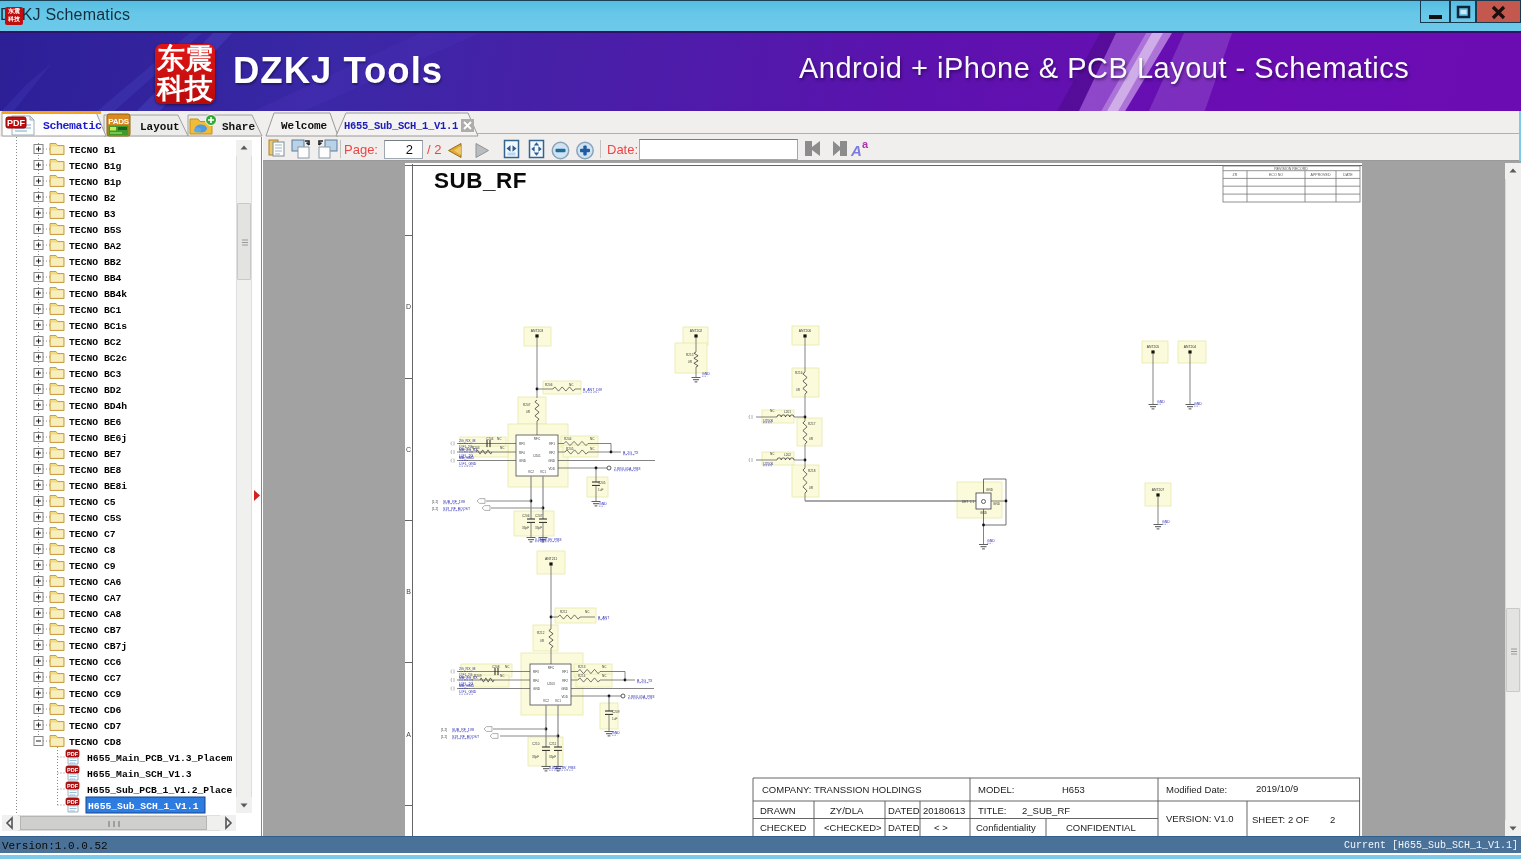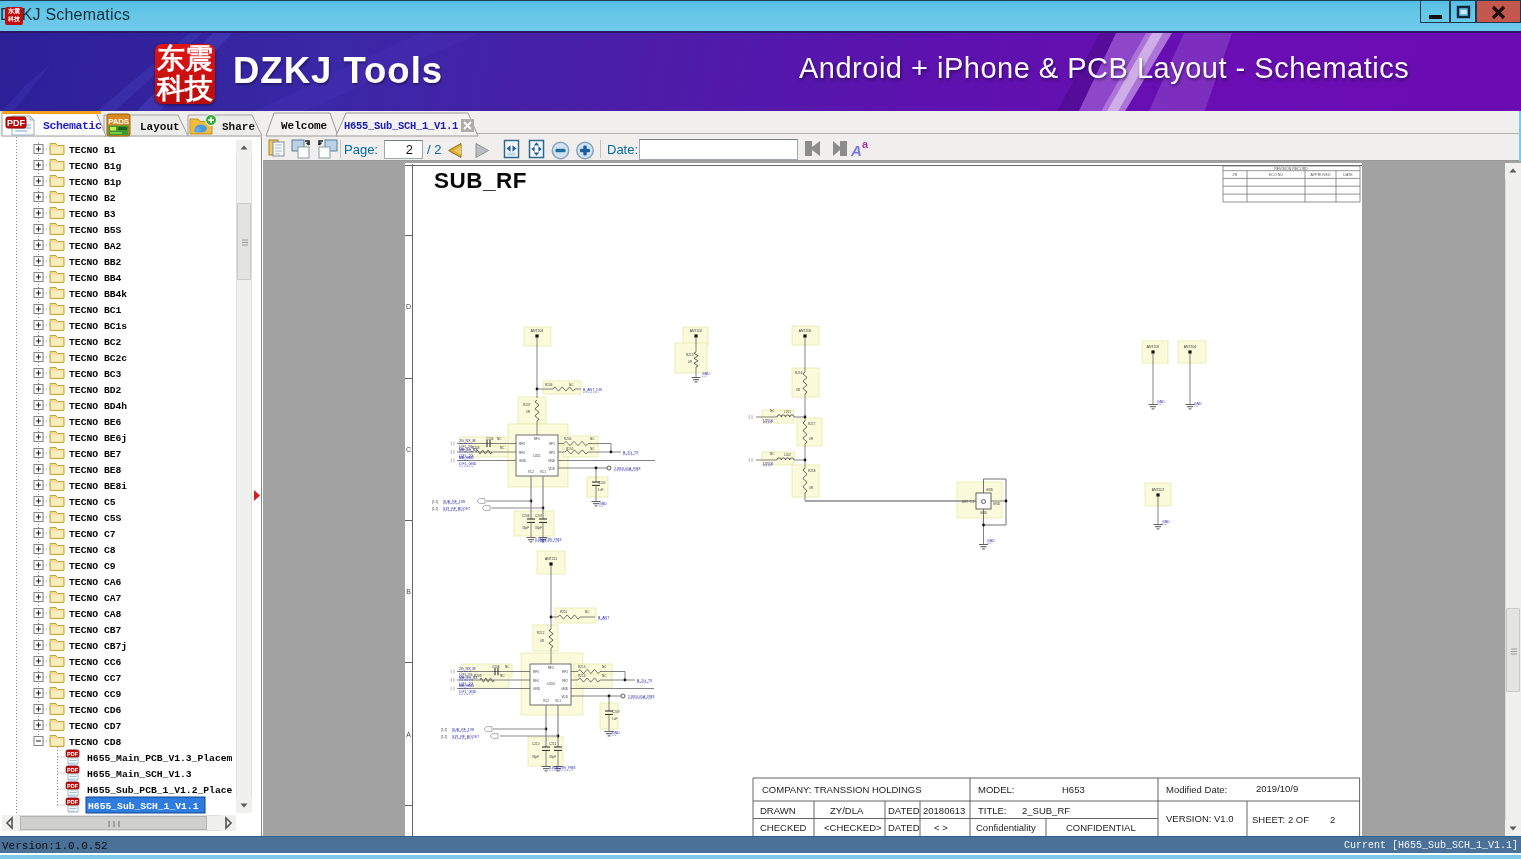--- a/index.html
+++ b/index.html
@@ -15,21 +15,21 @@
 
 #banner{left:0;top:31px;width:1521px;height:80px;border-top:2px solid #2a1566;background:linear-gradient(100deg,#2c1f96 0%,#3a28a6 22%,#4a1ea8 40%,#5c12ae 60%,#6b0db4 82%,#6a0cb2 100%);overflow:hidden}
 #redlogo{left:155px;top:11px;width:60px;height:60px;background:linear-gradient(180deg,#e01515,#b90b0b);border-radius:7px;box-shadow:0 1px 3px rgba(0,0,0,.5)}
 #redlogo div{color:#fff;font-weight:bold;font-size:28px;line-height:28.5px;text-align:center;letter-spacing:0px;margin-top:1px}
 #dzkjtools{left:233px;top:17px;font-size:36.5px;font-weight:bold;color:#fff;letter-spacing:1px;text-shadow:1px 2px 2px rgba(0,0,0,.35)}
 #slogan{left:799px;top:19px;font-size:29px;color:#f8f8ff;text-shadow:1px 2px 3px rgba(20,0,40,.55);letter-spacing:0.5px}
 
 #tabbar{left:0;top:111px;width:1521px;height:26px;background:#f0efed;border-top:2px solid #42126e}
 
 #toolbar{left:263px;top:137px;width:1258px;height:24px;background:#f0efed;border-bottom:1px solid #9a9a9a}
-.tool-lbl{font-size:13px;color:#0369a1;top:5px}
+.tool-lbl{font-size:13px;color:#ef4444;top:5px}
 .tinput{background:#fff;border:1px solid #9fa8b0;border-top-color:#767d84}
 
 #treepanel{left:0;top:137px;width:262px;height:699px;background:#fff;border-right:1px solid #828790}
 
 .sb{background:#f0f0ef}
 .sbbtn{position:absolute;background:#f0f0ef;color:#5a5a5a;text-align:center}
 .sbthumb{position:absolute;background:#e3e3e1;border:1px solid #c9c9c7;border-radius:1px}
 
 #statusbar{left:0;top:836px;width:1521px;height:17px;background:#4a7299;border-top:1px solid #31608c}
 #statusbar .lt{left:2px;top:3px;font-family:"Liberation Mono",monospace;font-size:11px;color:#0a0a0a}

